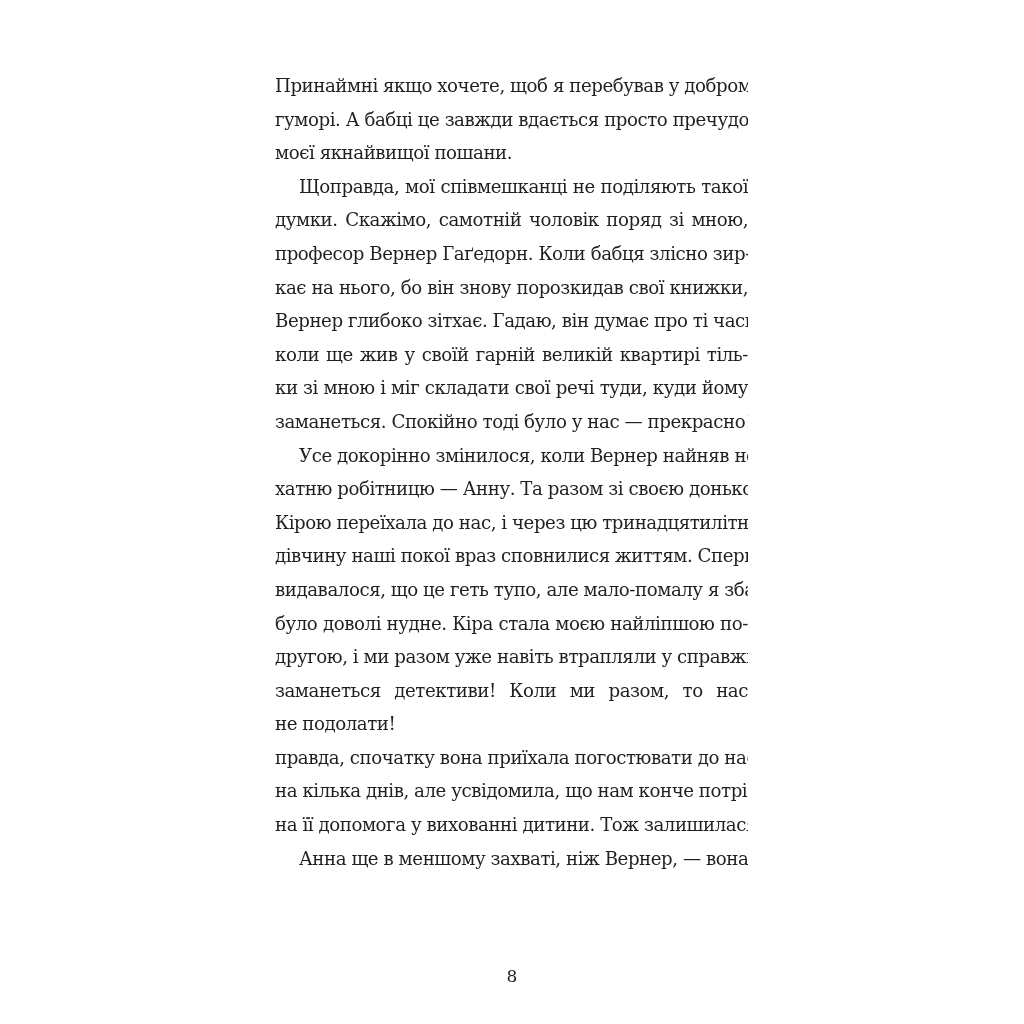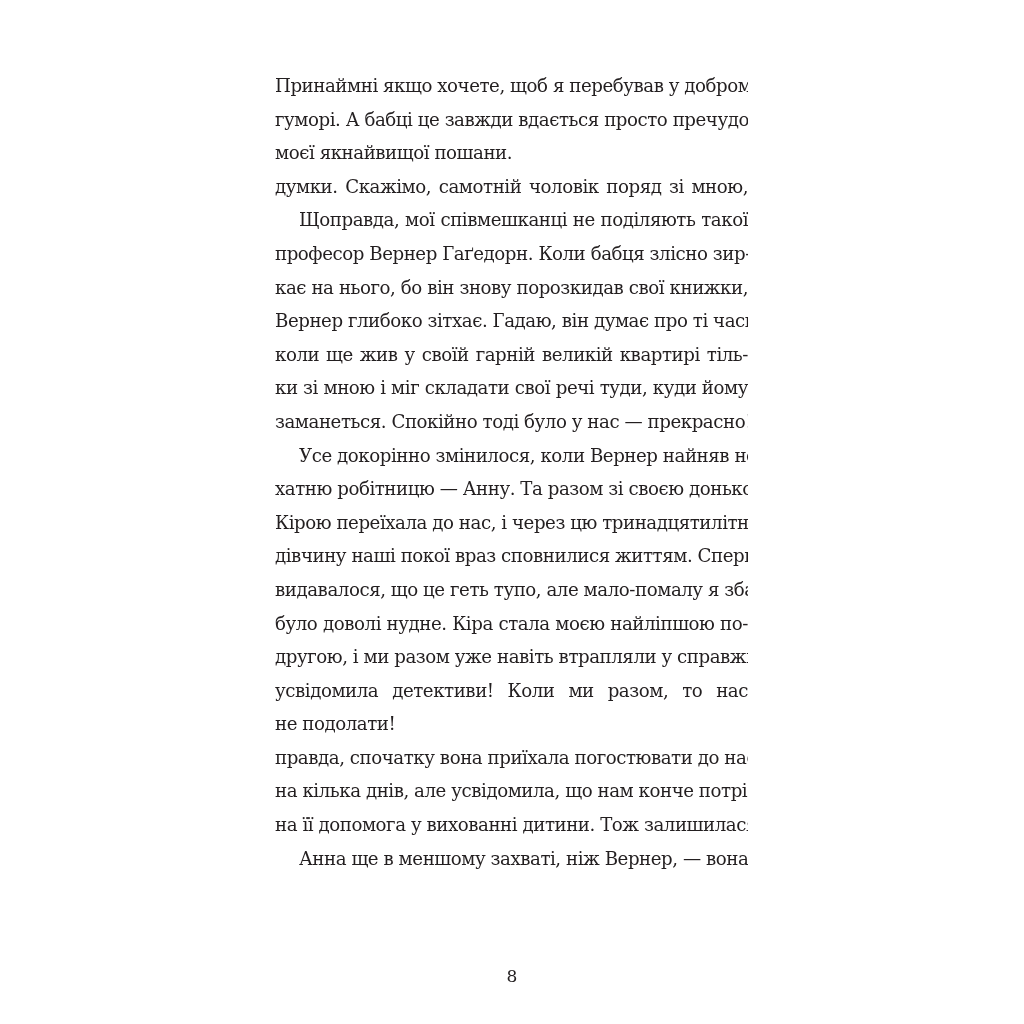--- a/index.html
+++ b/index.html
@@ -28,36 +28,36 @@
   }
 </style>
 </head>
 <body>
 
 <div class="page">
   <div class="text-block" id="text-block">
       <div class="line">Принаймні якщо хочете, щоб я перебував у доброму</div>
       <div class="line">гуморі. А бабці це завжди вдається просто пречудово.</div>
       <div class="line last">моєї якнайвищої пошани.</div>
+      <div class="line indent">Щоправда, мої співмешканці не поділяють такої</div>
       <div class="line">думки. Скажімо, самотній чоловік поряд зі мною,</div>
-      <div class="line indent">Щоправда, мої співмешканці не поділяють такої</div>
       <div class="line">професор Вернер Гаґедорн. Коли бабця злісно зир-</div>
       <div class="line">кає на нього, бо він знову порозкидав свої книжки,</div>
       <div class="line">Вернер глибоко зітхає. Гадаю, він думає про ті часи,</div>
       <div class="line">коли ще жив у своїй гарній великій квартирі тіль-</div>
       <div class="line">ки зі мною і міг складати свої речі туди, куди йому</div>
       <div class="line last">заманеться. Спокійно тоді було у нас — прекрасно!</div>
       <div class="line indent">Усе докорінно змінилося, коли Вернер найняв нову</div>
       <div class="line">хатню робітницю — Анну. Та разом зі своєю донькою</div>
       <div class="line">Кірою переїхала до нас, і через цю тринадцятилітню</div>
       <div class="line">дівчину наші покої враз сповнилися життям. Спершу</div>
       <div class="line">видавалося, що це геть тупо, але мало-помалу я збаг-</div>
       <div class="line">було доволі нудне. Кіра стала моєю найліпшою по-</div>
       <div class="line">другою, і ми разом уже навіть втрапляли у справжні</div>
-      <div class="line">усвідомила детективи! Коли ми разом, то нас</div>
+      <div class="line">заманеться детективи! Коли ми разом, то нас</div>
       <div class="line last">не подолати!</div>
       <div class="line">правда, спочатку вона приїхала погостювати до нас</div>
       <div class="line">на кілька днів, але усвідомила, що нам конче потріб-</div>
       <div class="line last">на її допомога у вихованні дитини. Тож залишилася.</div>
       <div class="line indent">Анна ще в меншому захваті, ніж Вернер, — вона</div>
     </div>
   <div class="page-number">8</div>
 </div>
 
 </body></html>

